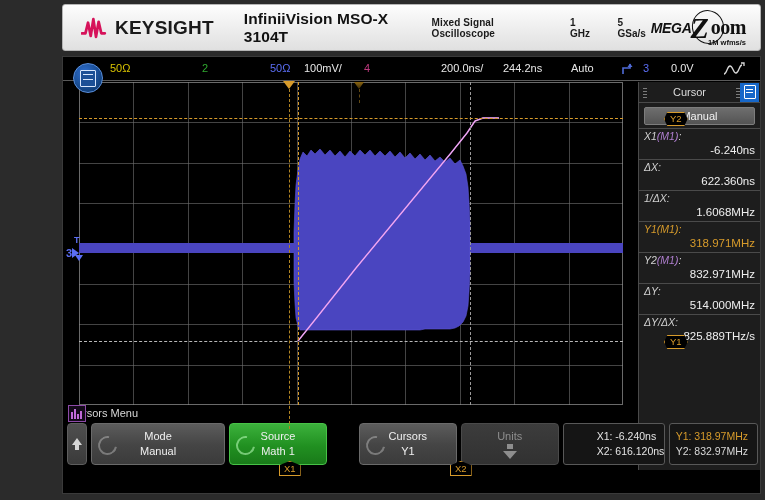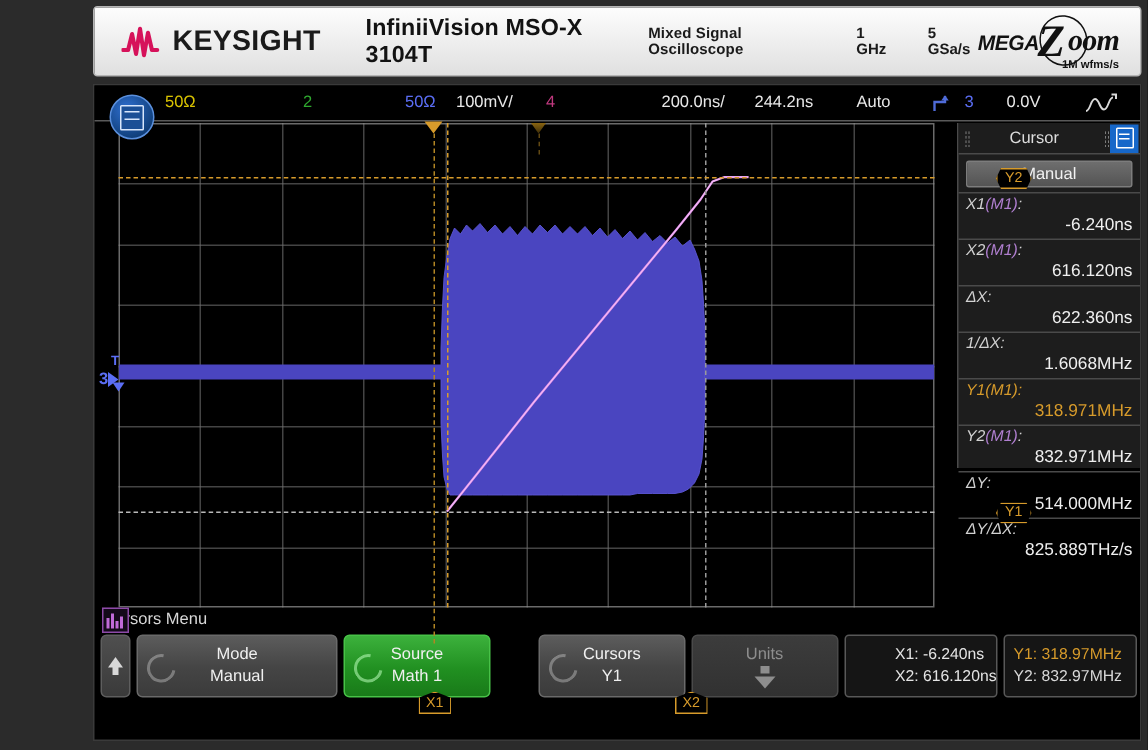--- a/index.html
+++ b/index.html
@@ -96,21 +96,20 @@
     position: absolute;
     left: 41px; top: 2px;
     width: 30px; height: 32px;
     border: 1.6px solid #111;
     border-radius: 50%;
     transform: rotate(-18deg);
   }
   .mz-oom {
     font-size: 20px;
     font-weight: bold;
-    font-style: italic;
     font-family: "Liberation Serif", serif;
     color: #111;
     margin-left: 2px;
     letter-spacing: -0.5px;
   }
   .mz-sub {
     position: absolute;
     right: 0; bottom: 1px;
     font-size: 7.5px;
     font-weight: bold;
@@ -317,21 +316,21 @@
   .math-icon i {
     position: absolute;
     background: #c06ad8;
     bottom: 2px;
   }
 
   
   .side {
     position: absolute;
     right: 0; top: 25px;
-    width: 122px; height: 230px;
+    width: 122px; height: 388px;
     background: #1d1d1d;
     border-left: 1px solid #4a4a4a;
     box-sizing: border-box;
   }
   .side-head {
     height: 20px;
     display: flex;
     align-items: center;
     border-bottom: 1px solid #4a4a4a;
     background: #1d1d1d;
@@ -653,24 +652,20 @@
         </span>
       </div>
 
       <div class="manual-btn">Manual</div>
 
       <div class="meas">
         <div class="lbl">X1<span class="src">(M1)</span>:</div>
         <div class="val">-6.240ns</div>
       </div>
       <div class="meas">
-        <div class="lbl">X2<span class="src">(M1)</span>:</div>
-        <div class="val">616.120ns</div>
-      </div>
-      <div class="meas">
         <div class="lbl">ΔX:</div>
         <div class="val">622.360ns</div>
       </div>
       <div class="meas">
         <div class="lbl">1/ΔX:</div>
         <div class="val">1.6068MHz</div>
       </div>
       <div class="meas hl">
         <div class="lbl">Y1<span class="src">(M1)</span>:</div>
         <div class="val">318.971MHz</div>

